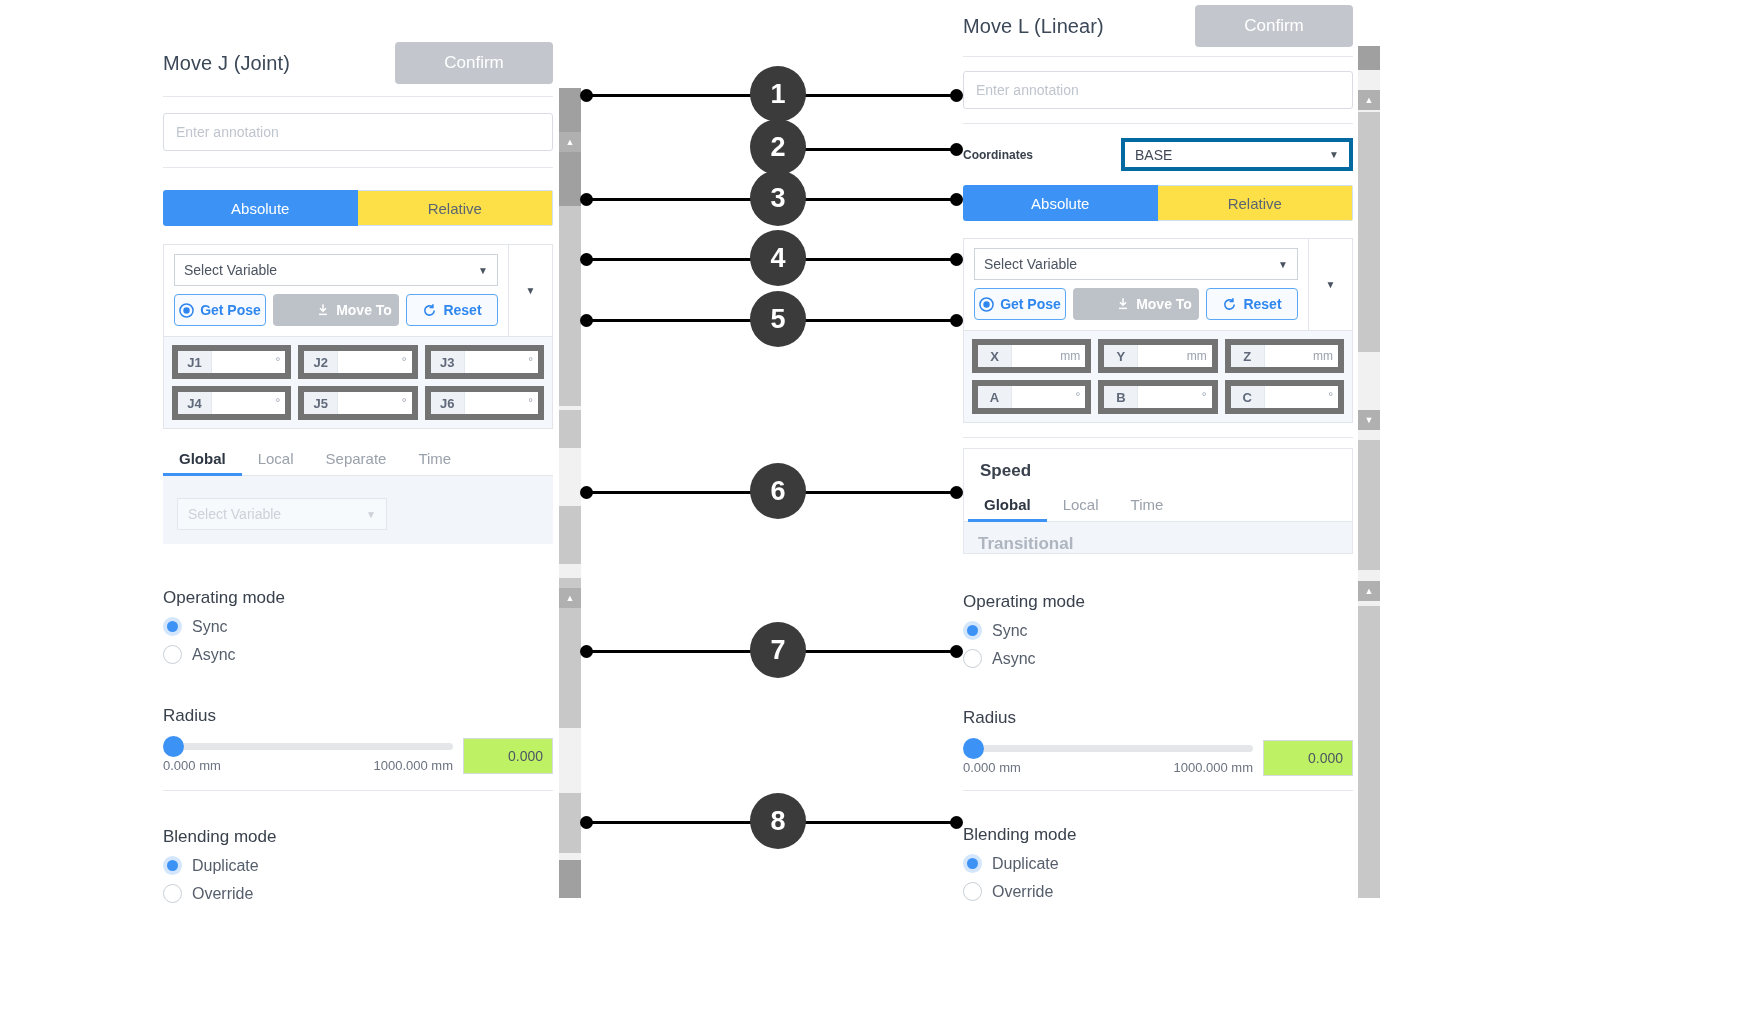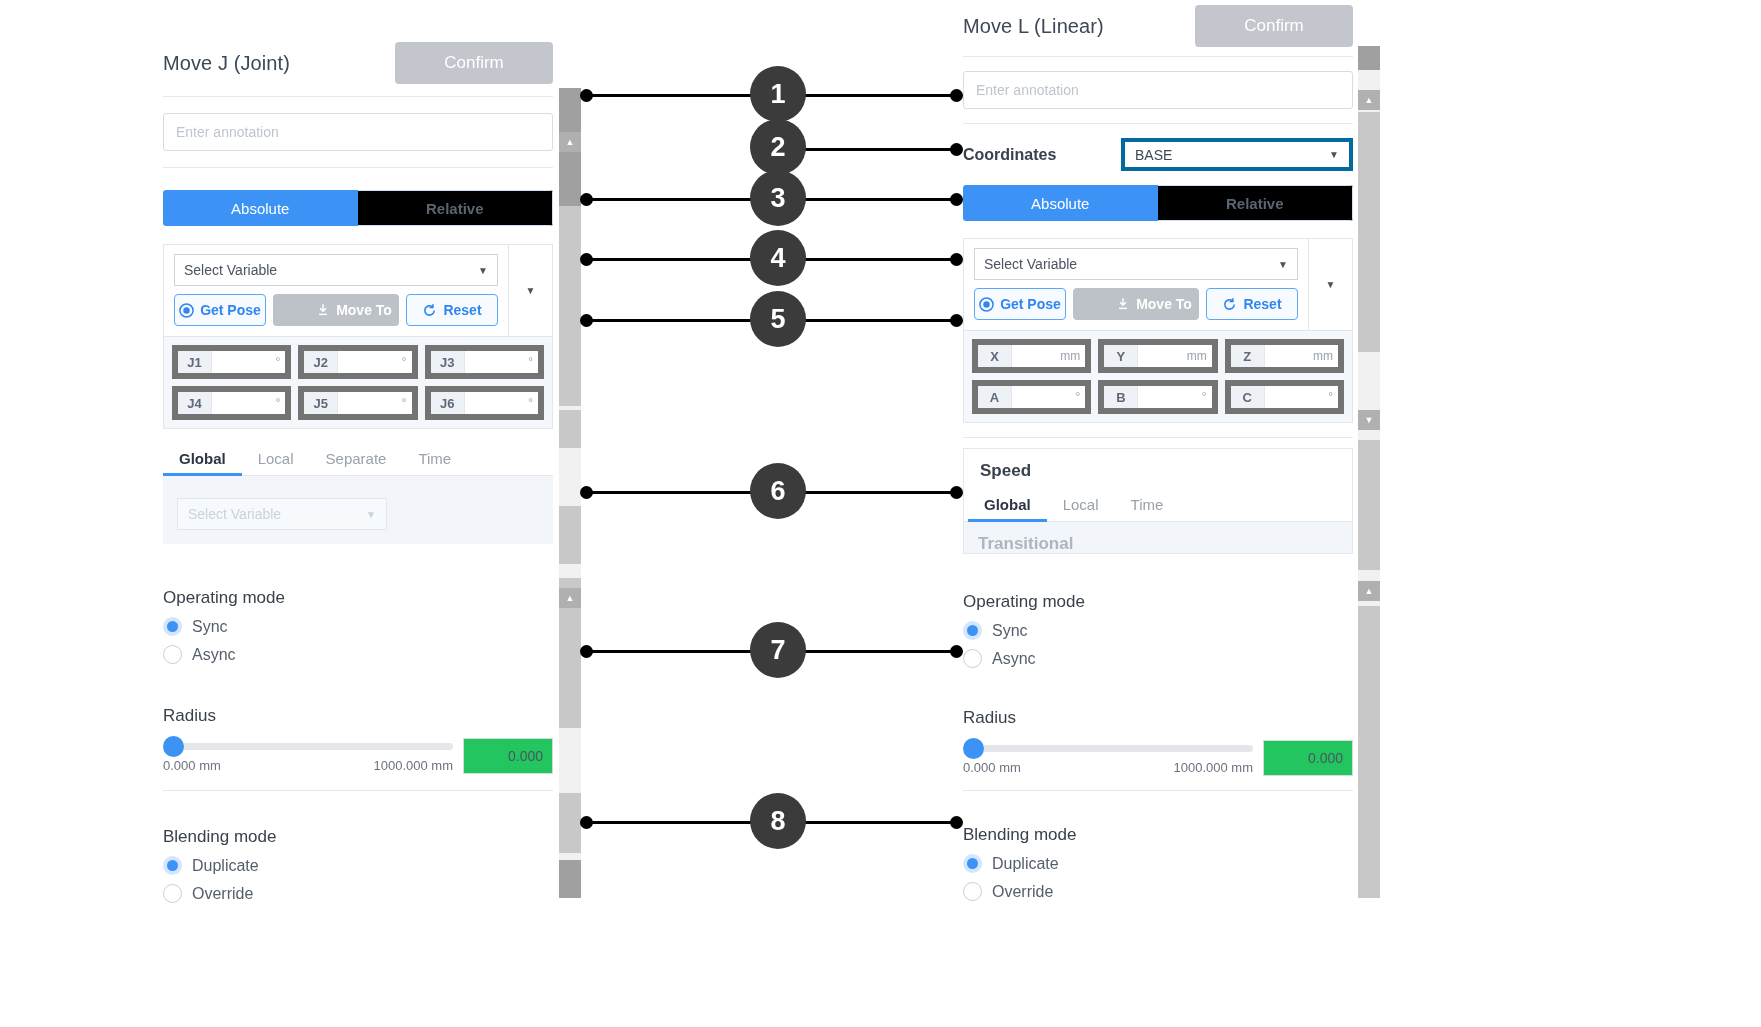--- a/index.html
+++ b/index.html
@@ -31,21 +31,21 @@
   }
   .annot-input::placeholder { color: #bfc5ce; }
 
   
   .seg { display: flex; width: 100%; height: 36px; border-radius: 3px; overflow: hidden; }
   .seg-item {
     flex: 1; display: flex; align-items: center; justify-content: center;
     font-size: 15px; cursor: default;
   }
   .seg-item.active { background: #3d93f5; color: #ffffff; }
-  .seg-item.inactive { background: #000000; color: #5a6573; border: 1px solid #cfe0f5; border-left: none; font-weight: bold; }
+  .seg-item.inactive { background: #fde047; color: #5a6573; border: 1px solid #cfe0f5; border-left: none; }
 
   
   .varbox { border: 1px solid #e2e6eb; background: #fff; padding: 9px 10px 10px 10px; }
   .sel {
     width: 100%; height: 32px; border: 1px solid #cfd4da; background: #fff;
     display: flex; align-items: center; justify-content: space-between;
     padding: 0 9px; font-size: 14px; color: #4a5360;
   }
   .caret { font-size: 10px; color: #4a5360; }
   .btnrow { display: flex; gap: 7px; margin-top: 8px; }
@@ -96,41 +96,41 @@
   .radio.off { border: 1px solid #c9cfd6; background: #fff; }
   .radio-lbl { font-size: 16px; color: #555e6b; }
 
   .slider-wrap { margin-top: 12px; display: flex; align-items: flex-start; gap: 10px; }
   .slider-col { flex: 1; }
   .track { height: 7px; border-radius: 4px; background: #e4e6e9; position: relative; margin-top: 5px; }
   .knob { position: absolute; left: 0; top: -7px; width: 21px; height: 21px;
           border-radius: 50%; background: #3d93f5; }
   .minmax { display: flex; justify-content: space-between; margin-top: 8px;
             font-size: 13px; color: #6b7380; }
-  .numbox { width: 90px; height: 36px; border: 1px solid #d5dae0; background: #22c55e;
+  .numbox { width: 90px; height: 36px; border: 1px solid #d5dae0; background: #bef264;
             display: flex; align-items: center; justify-content: flex-end;
             padding-right: 9px; font-size: 14px; color: #4d5663; }
 
   
   .sbar { position: absolute; width: 22px; background: #f1f1f1; }
   .sthumb { position: absolute; left: 0; width: 22px; background: #c8c8c8; }
   .sthumb.dark { background: #a0a0a0; }
   .sarrow { position: absolute; left: 0; width: 22px; height: 20px;
             display: flex; align-items: center; justify-content: center;
             background: #b0b0b0; color: #fff; font-size: 9px; }
 
   
   .callout { position: absolute; width: 56px; height: 56px; border-radius: 50%;
              background: #3b3b3b; color: #fff; display: flex; align-items: center;
              justify-content: center; font-size: 27px; font-weight: bold; z-index: 5; }
   .lline { position: absolute; height: 3px; background: #000; z-index: 3; }
   .ldot { position: absolute; width: 13px; height: 13px; border-radius: 50%;
           background: #000; z-index: 4; }
 
-  .lbl-coord { font-size: 16px; font-weight: bold; color: #39414d; }
+  .lbl-coord { font-size: 12px; font-weight: bold; color: #39414d; }
   .coord-sel { width: 232px; height: 33px; border: 4px solid #0369a1; background: #fff;
                display: flex; align-items: center; justify-content: space-between;
                padding: 0 10px; font-size: 14px; color: #3f4854; }
   .speedcard { border: 1px solid #e4e7ec; background:#fff; }
   .speedcard-title { font-size: 17px; font-weight: bold; color: #39414d; padding: 12px 16px 6px 16px; }
 </style>
 </head>
 <body>
 
 <div class="stage">

